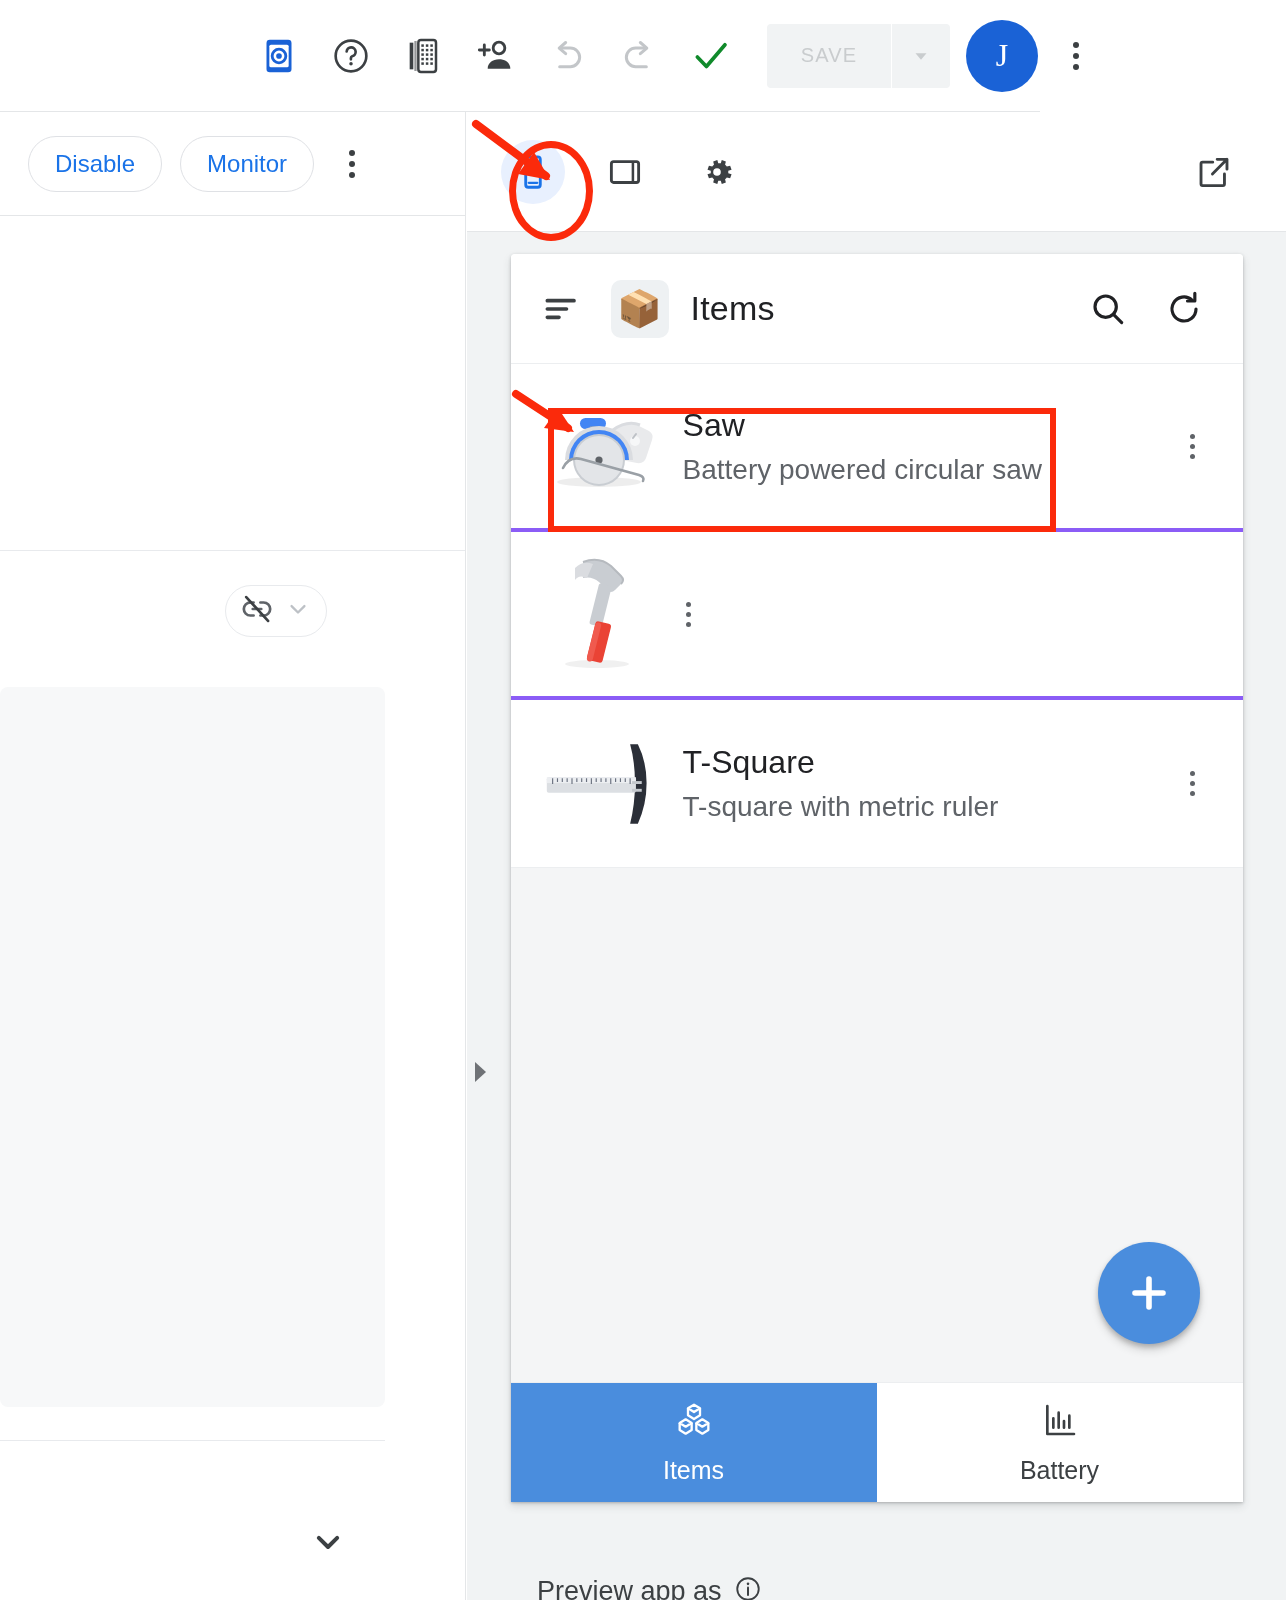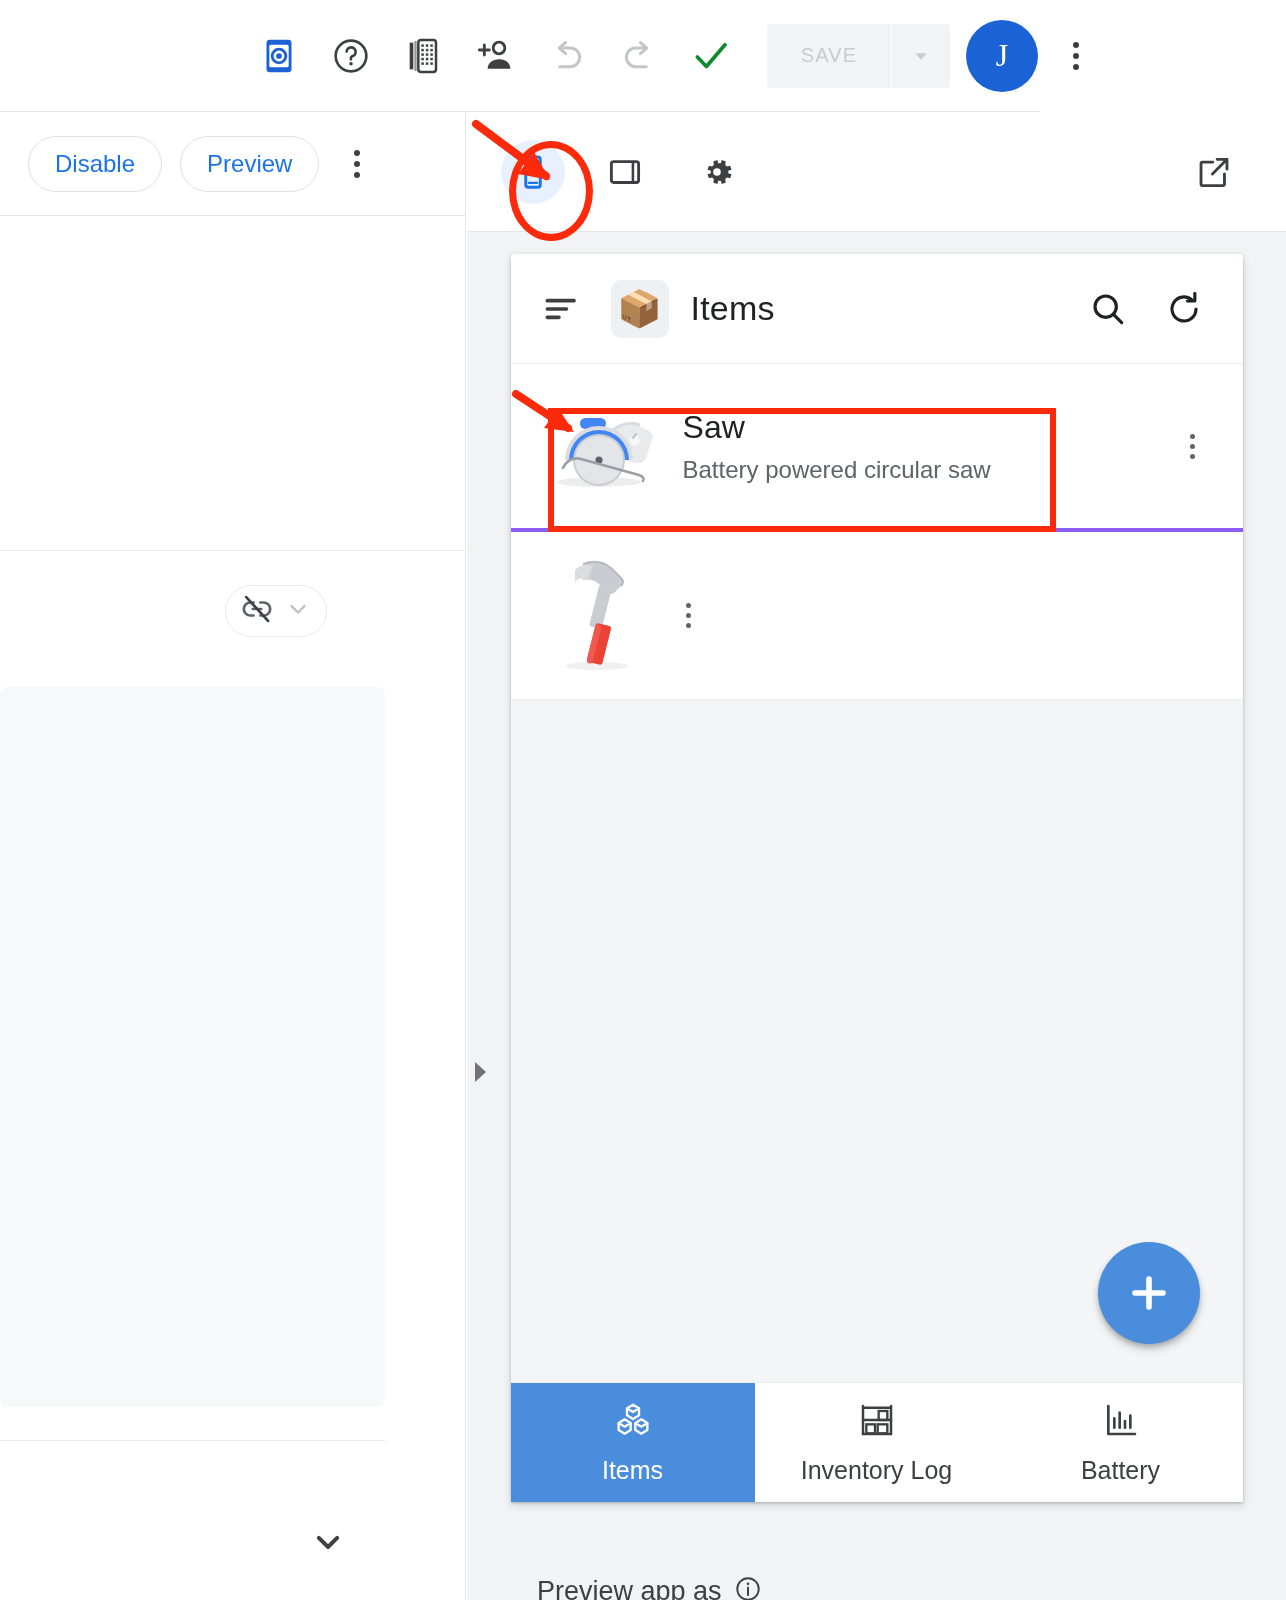--- a/index.html
+++ b/index.html
@@ -141,21 +141,21 @@
     height: 168px; display: flex; align-items: center; padding: 0 26px 0 30px;
     border-bottom: 4px solid #8b5cf6; cursor: pointer; position: relative;
   }
   .item-row:last-child { border-bottom: 1px solid #eceef0; }
   .item-thumb {
     width: 124px; height: 110px; display: flex; align-items: center; justify-content: center;
     flex-shrink: 0;
   }
   .item-text { flex: 1; margin-left: 18px; }
   .item-title { font-size: 32px; color: #202124; font-weight: 400; letter-spacing: .1px; }
-  .item-sub { font-size: 24px; color: #5f6368; margin-top: 10px; }
+  .item-sub { font-size: 28px; color: #5f6368; margin-top: 10px; }
   .item-more { width: 48px; display: flex; align-items: center; justify-content: center; cursor: pointer; }
   .dots-v.small i { width: 5px; height: 5px; background: #5f6368; }
 
   .list-filler { flex: 1; background: #f4f5f6; position: relative; }
   .fab {
     position: absolute; right: 43px; bottom: 38px;
     width: 102px; height: 102px; border-radius: 50%;
     background: #4a8ddd; color: #fff;
     display: flex; align-items: center; justify-content: center;
     box-shadow: 0 3px 5px rgba(0,0,0,.2), 0 6px 10px rgba(0,0,0,.14);
@@ -281,21 +281,21 @@
             <i></i>
             <i></i>
           </div>
       </div>
     </div>
   </div>
 
   <div class="left-panel">
     <div class="lp-actions">
       <div class="pill-btn">Disable</div>
-      <div class="pill-btn">Preview</div>
+      <div class="pill-btn">Monitor</div>
       <div class="lp-more">
         <div class="dots-v">
             <i></i>
             <i></i>
             <i></i>
           </div>
       </div>
     </div>
 
     <div class="lp-section-a"></div>
@@ -439,20 +439,45 @@
             </div>
             <div class="item-more">
               <div class="dots-v small">
                   <i></i>
                   <i></i>
                   <i></i>
                 </div>
             </div>
           </div>
 
+          <div class="item-row">
+            <div class="item-thumb">
+              <svg width="128" height="110" viewBox="0 0 128 110">
+                <path d="M100 14 q9 18 9 40 t-9 42 l-8 0 q5-20 5-42 t-5-40z" fill="#2b2f38"></path>
+                <rect x="6" y="48" width="92" height="16" rx="2" fill="#dcdfe3"></rect>
+                <rect x="6" y="48" width="92" height="6" fill="#eceef1"></rect>
+                <g stroke="#6b7280" stroke-width="1.2">
+                  <path d="M12 49v6M17 49v4M22 49v4M27 49v4M32 49v6M37 49v4M42 49v4M47 49v4M52 49v6M57 49v4M62 49v4M67 49v4M72 49v6M77 49v4M82 49v4M87 49v4M92 49v6"></path>
+                </g>
+                <rect x="94" y="52" width="10" height="3" fill="#c4c8cd"></rect>
+                <rect x="94" y="60" width="10" height="3" fill="#c4c8cd"></rect>
+              </svg>
+            </div>
+            <div class="item-text">
+              <div class="item-title">T-Square</div>
+              <div class="item-sub">T-square with metric ruler</div>
+            </div>
+            <div class="item-more">
+              <div class="dots-v small">
+                  <i></i>
+                  <i></i>
+                  <i></i>
+                </div>
+            </div>
+          </div>
         </div>
 
         <div class="list-filler">
           <div class="fab">
             <svg width="48" height="48" viewBox="0 0 24 24">
                 <path d="M12 5v14M5 12h14" stroke="#fff" stroke-width="2.8" stroke-linecap="round"></path>
               </svg>
           </div>
         </div>
 
@@ -466,32 +491,20 @@
                 <path d="M3.4 13.8V18L7 20.2 10.6 18v-4.2" fill="none" stroke="#fff" stroke-width="1.4" stroke-linejoin="round"></path>
                 <path d="M17 11.6 20.6 13.8 17 16 13.4 13.8z" fill="none" stroke="#fff" stroke-width="1.4" stroke-linejoin="round"></path>
                 <path d="M13.4 13.8V18L17 20.2 20.6 18v-4.2" fill="none" stroke="#fff" stroke-width="1.4" stroke-linejoin="round"></path>
               </svg>
             </span>
             <span>Items</span>
           </div>
           <div class="nav-item">
             <span>
               <svg width="40" height="40" viewBox="0 0 24 24">
-                <path d="M3.6 3.6v16.8M20.4 3.6v16.8" stroke="#3c4043" stroke-width="1.5" stroke-linecap="round"></path>
-                <path d="M3.6 12h16.8M3.6 20.4h16.8M3.6 4.6h16.8" stroke="#3c4043" stroke-width="1.5" stroke-linecap="round"></path>
-                <rect x="13" y="6.6" width="5.2" height="5.4" fill="none" stroke="#3c4043" stroke-width="1.4"></rect>
-                <rect x="5.6" y="14.6" width="5.2" height="5.4" fill="none" stroke="#3c4043" stroke-width="1.4"></rect>
-                <rect x="12.4" y="14.6" width="5.8" height="5.4" fill="none" stroke="#3c4043" stroke-width="1.4"></rect>
-              </svg>
-            </span>
-            <span>Inventory Log</span>
-          </div>
-          <div class="nav-item">
-            <span>
-              <svg width="40" height="40" viewBox="0 0 24 24">
                 <path d="M4.4 3.6v16.8h16" fill="none" stroke="#3c4043" stroke-width="1.6" stroke-linecap="round" stroke-linejoin="round"></path>
                 <path d="M8 16.6V11M11.2 16.6V7.6M14.4 16.6v-4M17.6 16.6V9.4" stroke="#3c4043" stroke-width="1.6" stroke-linecap="round"></path>
               </svg>
             </span>
             <span>Battery</span>
           </div>
         </div>
 
       </div>
     </div>

